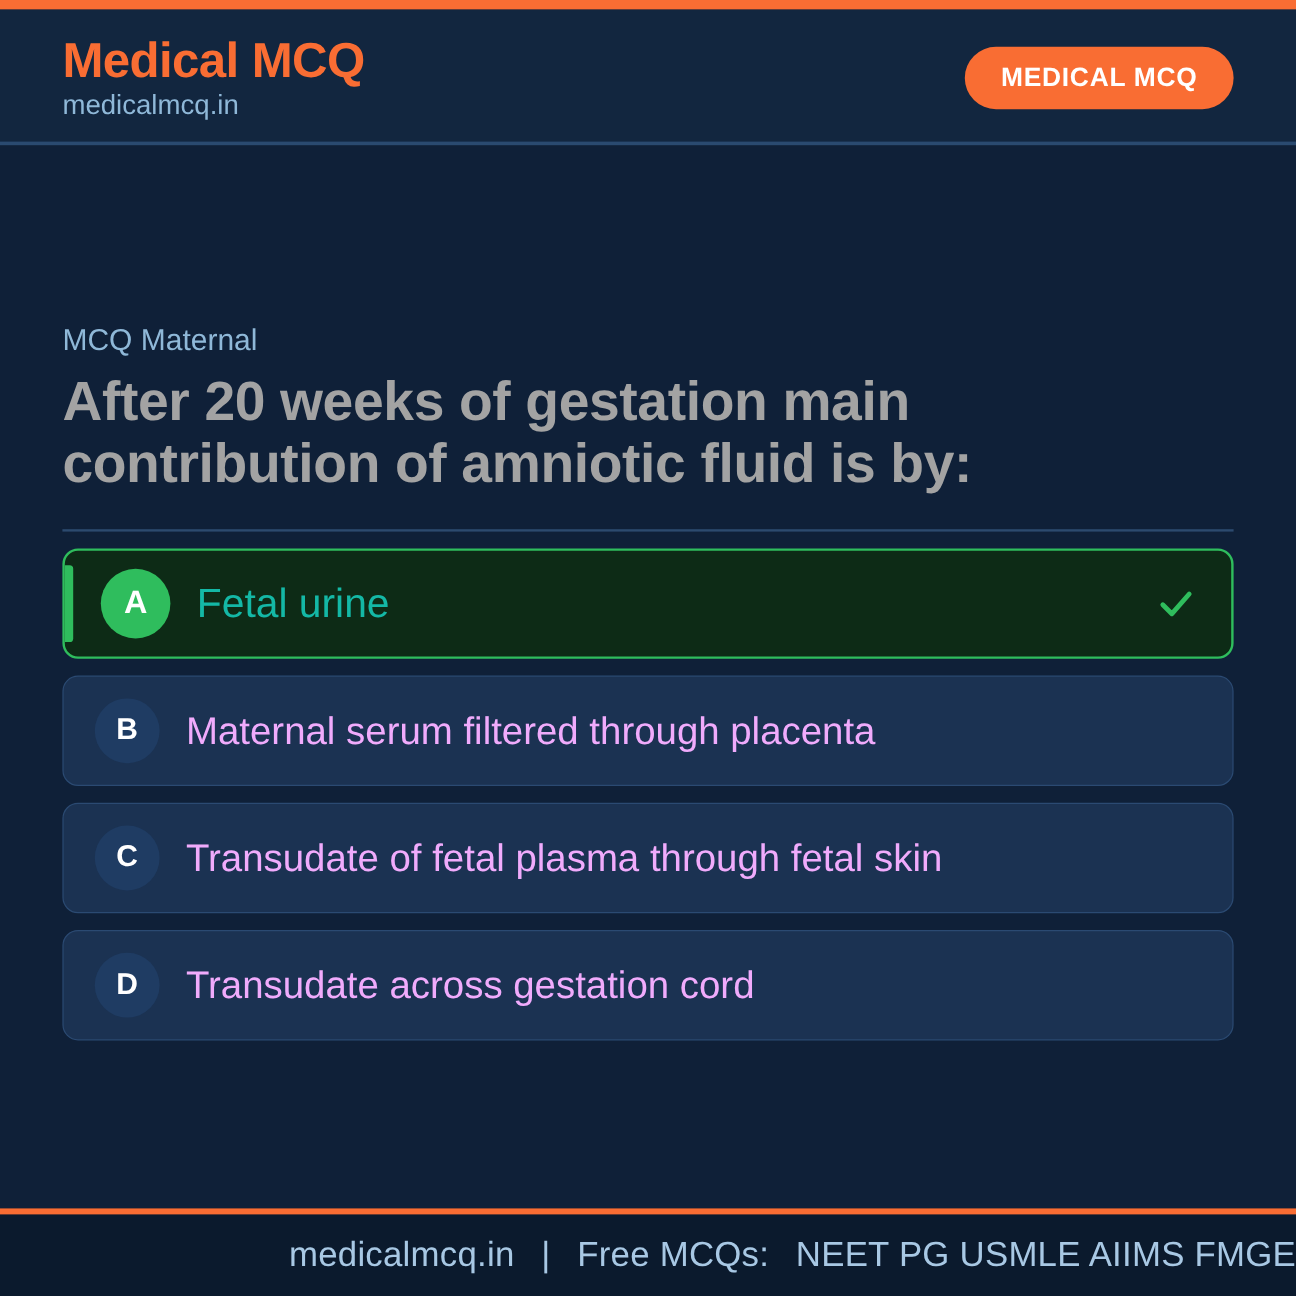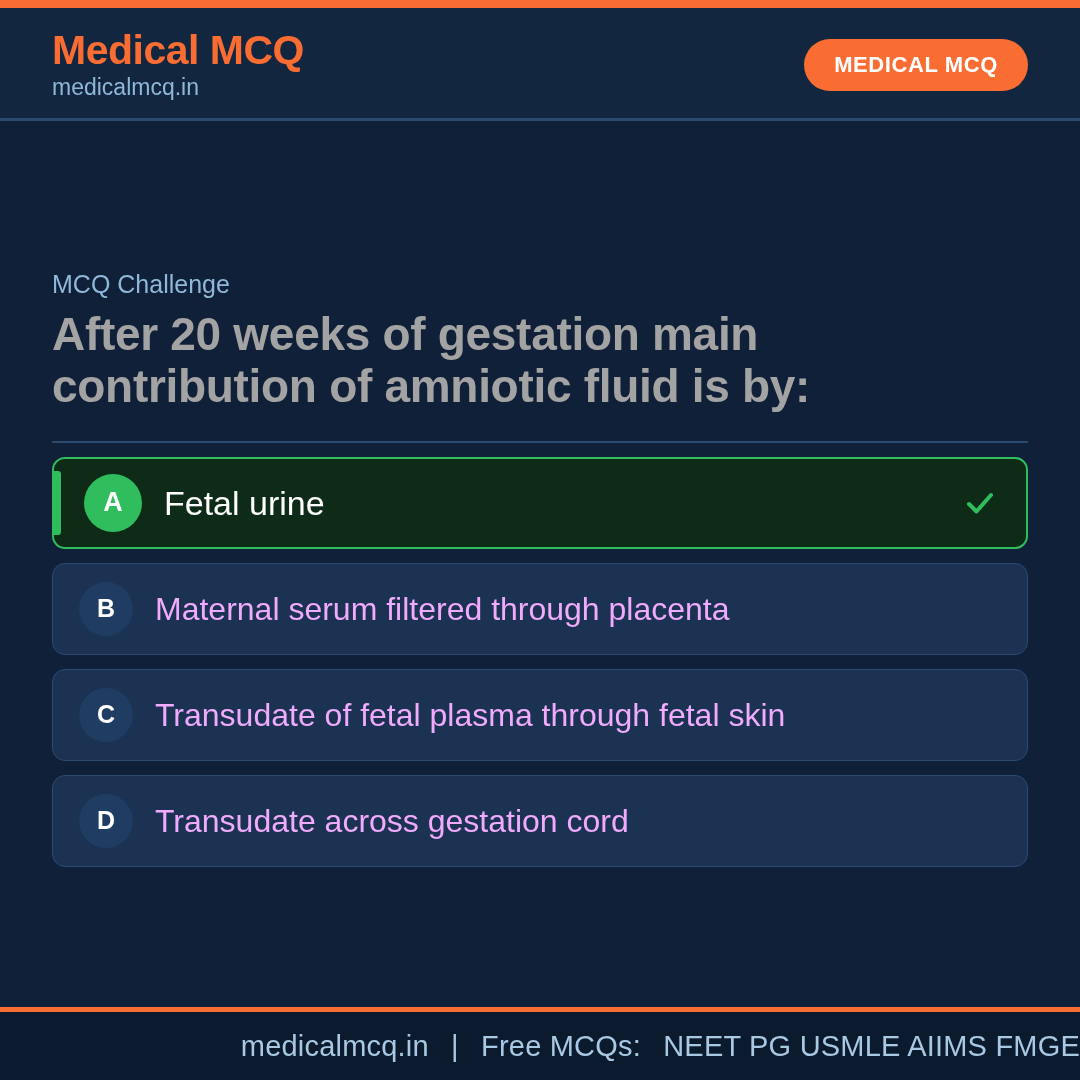--- a/index.html
+++ b/index.html
@@ -179,21 +179,21 @@
 
   .opt-text {
     flex: 1 1 auto;
     font-size: 32px;
     color: #f0abfc;
     line-height: 1.2;
     white-space: nowrap;
   }
 
   .option.correct .opt-text {
-    color: #ffffff;
+    color: #14b8a6;
     font-size: 34px;
   }
 
   .opt-check {
     flex: 0 0 auto;
     width: 40px;
     height: 40px;
     margin-left: 16px;
     display: flex;
     align-items: center;
@@ -230,21 +230,21 @@
 
   <div class="header">
     <div class="brand">
       <div class="brand-title">Medical MCQ</div>
       <div class="brand-sub">medicalmcq.in</div>
     </div>
     <div class="header-badge">MEDICAL MCQ</div>
   </div>
 
   <div class="main">
-    <div class="eyebrow">MCQ Challenge</div>
+    <div class="eyebrow">MCQ Maternal</div>
     <div class="question">After 20 weeks of gestation main contribution of amniotic fluid is by:</div>
     <div class="divider"></div>
 
     <div class="options">
 
       <div class="option correct">
         <div class="opt-badge">A</div>
         <div class="opt-text">Fetal urine</div>
         <div class="opt-check">
           <svg width="36" height="36" viewBox="0 0 36 36" aria-hidden="true">

